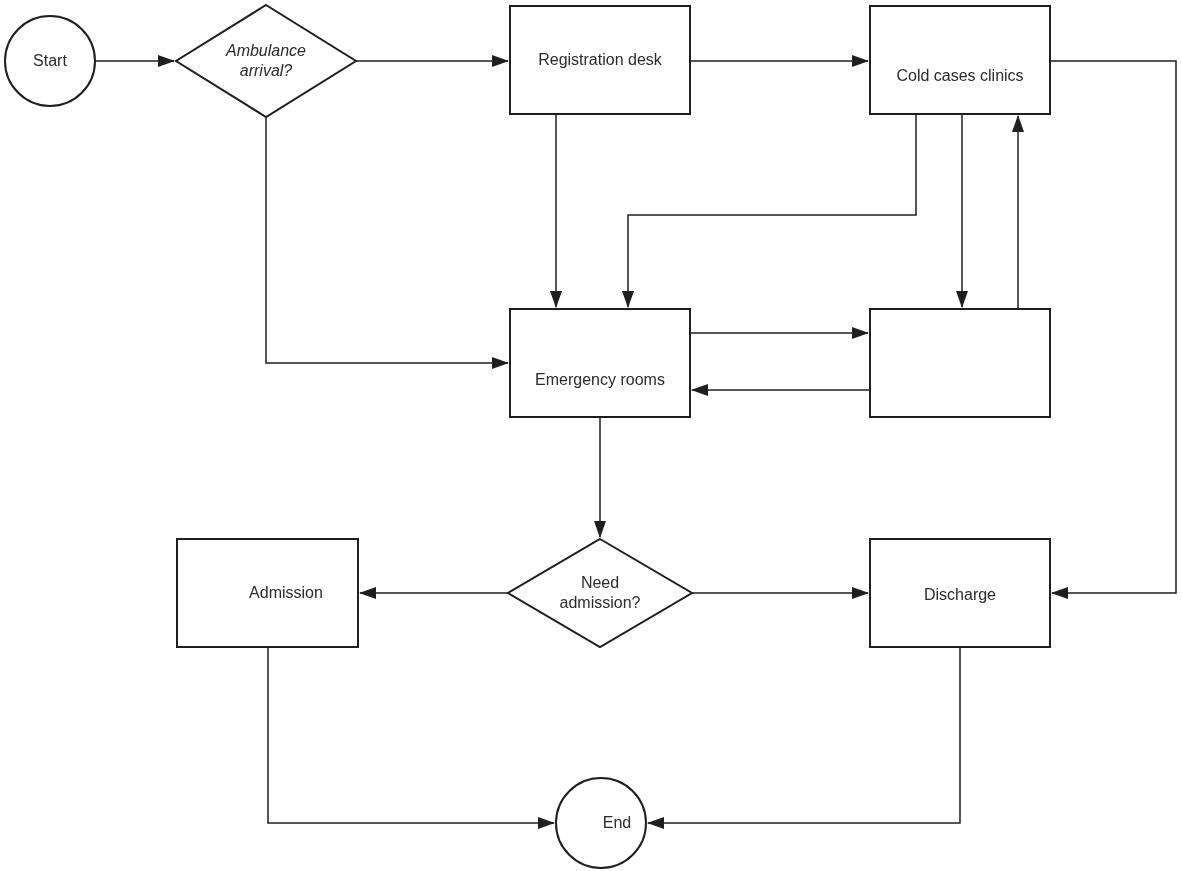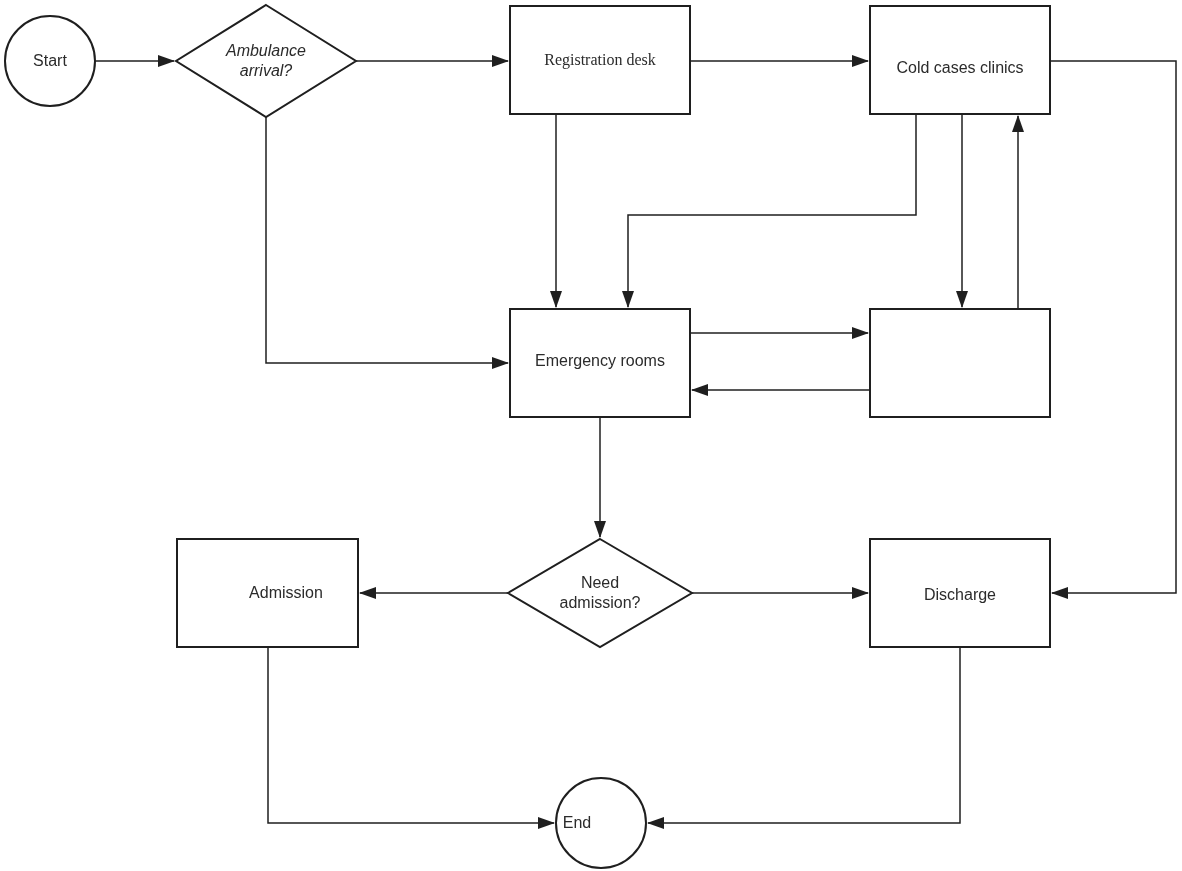--- a/index.html
+++ b/index.html
@@ -82,28 +82,28 @@
     <polygon class="shape" points="600,539 692,593 600,647 508,593"></polygon>
     <rect class="shape" x="177" y="539" width="181" height="108"></rect>
     <rect class="shape" x="870" y="539" width="180" height="108"></rect>
     <circle class="shape" cx="601" cy="823" r="45"></circle>
   </svg>
 
   <div class="node-label" style="left:5px;   top:16px;  width:90px;  height:90px;">Start</div>
 
   <div class="node-label" style="left:206px; top:21px;  width:120px; height:80px;font-style:italic;">Ambulance arrival?</div>
 
-  <div class="node-label" style="left:535px; top:6px;   width:130px; height:108px;font-family:Liberation Serif, serif;">Registration desk</div>
+  <div class="node-label" style="left:535px; top:6px;   width:130px; height:108px;">Registration desk</div>
 
-  <div class="node-label" style="left:895px; top:6px;   width:130px; height:124px;">Cold cases clinics</div>
+  <div class="node-label" style="left:895px; top:14px;   width:130px; height:124px;">Cold cases clinics</div>
 
-  <div class="node-label" style="left:535px; top:307px; width:130px; height:108px;">Emergency rooms</div>
+  <div class="node-label" style="left:535px; top:326px; width:130px; height:108px;">Emergency rooms</div>
 
 
   <div class="node-label" style="left:545px; top:553px; width:110px; height:80px;">Need admission?</div>
 
   <div class="node-label" style="left:177px; top:539px; width:218px; height:108px;">Admission</div>
 
   <div class="node-label" style="left:870px; top:539px; width:180px; height:112px;">Discharge</div>
 
-  <div class="node-label" style="left:532px; top:778px; width:90px;  height:90px;">End</div>
+  <div class="node-label" style="left:572px; top:778px; width:90px;  height:90px;">End</div>
 
 </div>
 
 </body></html>

